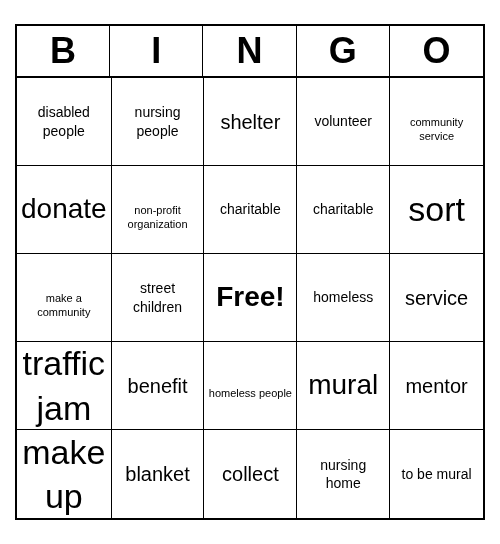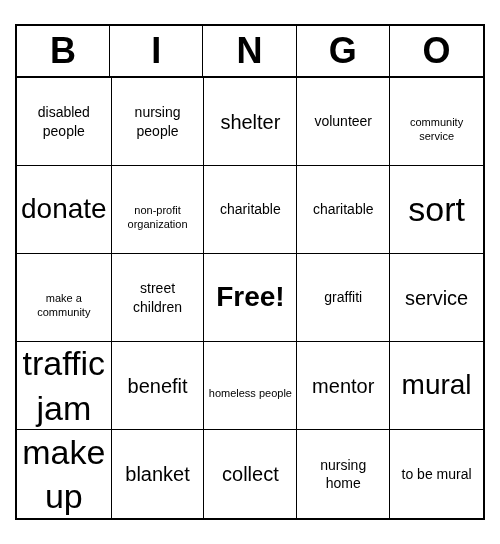--- a/index.html
+++ b/index.html
@@ -142,39 +142,39 @@
       <div class="bingo-cell">
         <span class="size-sm">make a community</span>
       </div>
       <div class="bingo-cell">
         <span class="size-md">street children</span>
       </div>
       <div class="bingo-cell">
         <span class="free-cell">Free!</span>
       </div>
       <div class="bingo-cell">
-        <span class="size-md">graffiti</span>
+        <span class="size-md">homeless</span>
       </div>
       <div class="bingo-cell">
         <span class="size-lg">service</span>
       </div>
       <div class="bingo-cell">
         <span class="size-xxl">traffic jam</span>
       </div>
       <div class="bingo-cell">
         <span class="size-lg">benefit</span>
       </div>
       <div class="bingo-cell">
         <span class="size-sm">homeless people</span>
       </div>
       <div class="bingo-cell">
-        <span class="size-lg">mentor</span>
+        <span class="size-xl">mural</span>
       </div>
       <div class="bingo-cell">
-        <span class="size-xl">mural</span>
+        <span class="size-lg">mentor</span>
       </div>
       <div class="bingo-cell">
         <span class="size-xxl">make up</span>
       </div>
       <div class="bingo-cell">
         <span class="size-lg">blanket</span>
       </div>
       <div class="bingo-cell">
         <span class="size-lg">collect</span>
       </div>

